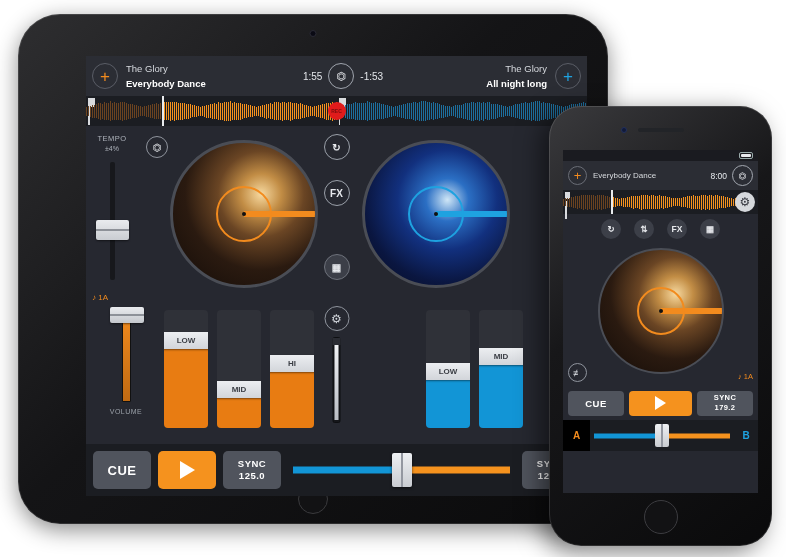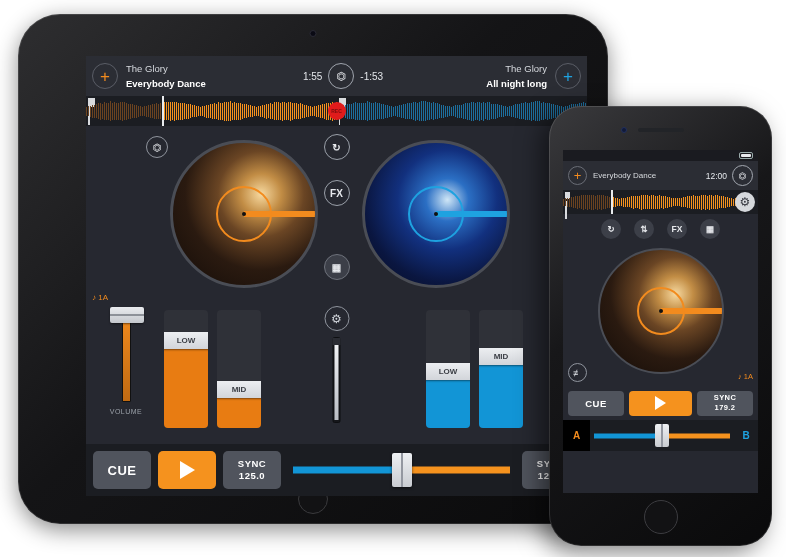--- a/index.html
+++ b/index.html
@@ -577,20 +577,27 @@
             <span class="wbar" style="height:17px;background:#1d6f9e"></span>
             <span class="wbar" style="height:19px;background:#1d6f9e"></span>
           </div>
       </div>
       <div class="rec">
         <span>REC</span>
       </div>
     </div>
 
     <div class="jog-area">
+      <div class="tempo-col">
+        <div class="tempo-lbl">TEMPO</div>
+        <div class="tempo-val">±4%</div>
+        <div class="tempo-track">
+          <div class="tempo-handle"></div>
+        </div>
+      </div>
       <div class="wavebtn">⏣</div>
 
       <div class="jog left">
         <div class="jog-arm"></div>
         <div class="jog-center">
           <div class="jog-dot"></div>
         </div>
       </div>
 
       <div class="jog right">
@@ -624,20 +631,24 @@
 
       <div class="eqbank l" id="eqA">
           <div class="eq">
             <div class="fill" style="height:78%;background:#e87c12"></div>
             <div class="cap" style="top:22px">LOW</div>
           </div>
           <div class="eq">
             <div class="fill" style="height:30%;background:#e87c12"></div>
             <div class="cap" style="top:71px">MID</div>
           </div>
+          <div class="eq">
+            <div class="fill" style="height:55%;background:#e87c12"></div>
+            <div class="cap" style="top:45px">HI</div>
+          </div>
         </div>
       <div class="eqbank r" id="eqB">
           <div class="eq">
             <div class="fill" style="height:48%;background:#1295d6"></div>
             <div class="cap" style="top:53px">LOW</div>
           </div>
           <div class="eq">
             <div class="fill" style="height:62%;background:#1295d6"></div>
             <div class="cap" style="top:38px">MID</div>
           </div>
@@ -691,21 +702,21 @@
   <div id="ip-screen">
     <div class="ip-status">
       <span class="batt">
           <i style="background:#e8eaee"></i>
         </span>
     </div>
 
     <div class="ip-head">
       <div class="ip-plus">+</div>
       <div class="ip-title">Everybody Dance</div>
-      <div class="ip-time">12:00</div>
+      <div class="ip-time">8:00</div>
       <div class="ip-logo">⏣</div>
     </div>
 
     <div class="ip-wave">
       <div class="flag" style="width:5px;height:7px"></div>
       <div class="wf" id="wfP" style="height:18px">
           <span class="wbar" style="height:7px;background:#6b4320"></span>
           <span class="wbar" style="height:8px;background:#6b4320"></span>
           <span class="wbar" style="height:9px;background:#6b4320"></span>
           <span class="wbar" style="height:9px;background:#6b4320"></span>

